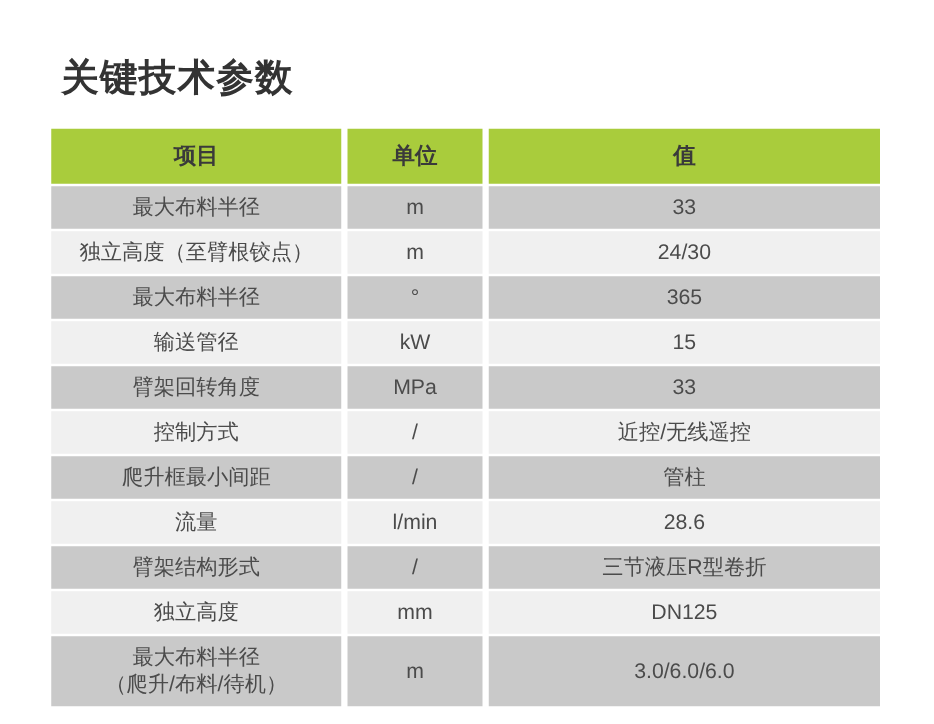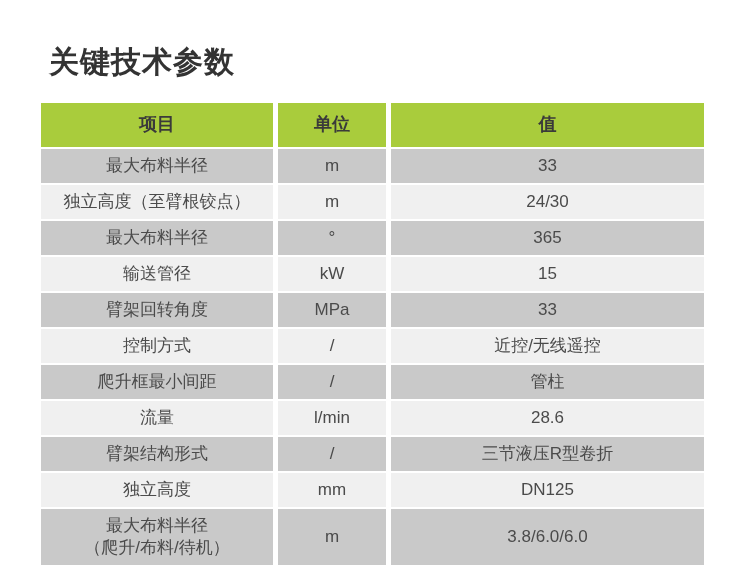--- a/index.html
+++ b/index.html
@@ -78,15 +78,15 @@
       <div class="row"><div class="cell item-cell light">独立高度（至臂根铰点）</div><div class="cell unit-cell light">m</div><div class="cell value-cell light">24/30</div></div>
       <div class="row"><div class="cell item-cell dark">最大布料半径</div><div class="cell unit-cell dark">°</div><div class="cell value-cell dark">365</div></div>
       <div class="row"><div class="cell item-cell light">输送管径</div><div class="cell unit-cell light">kW</div><div class="cell value-cell light">15</div></div>
       <div class="row"><div class="cell item-cell dark">臂架回转角度</div><div class="cell unit-cell dark">MPa</div><div class="cell value-cell dark">33</div></div>
       <div class="row"><div class="cell item-cell light">控制方式</div><div class="cell unit-cell light">/</div><div class="cell value-cell light">近控/无线遥控</div></div>
       <div class="row"><div class="cell item-cell dark">爬升框最小间距</div><div class="cell unit-cell dark">/</div><div class="cell value-cell dark">管柱</div></div>
       <div class="row"><div class="cell item-cell light">流量</div><div class="cell unit-cell light">l/min</div><div class="cell value-cell light">28.6</div></div>
       <div class="row"><div class="cell item-cell dark">臂架结构形式</div><div class="cell unit-cell dark">/</div><div class="cell value-cell dark">三节液压R型卷折</div></div>
       <div class="row"><div class="cell item-cell light">独立高度</div><div class="cell unit-cell light">mm</div><div class="cell value-cell light">DN125</div></div>
       <div class="row"><div class="cell item-cell dark tall">最大布料半径
-（爬升/布料/待机）</div><div class="cell unit-cell dark tall">m</div><div class="cell value-cell dark tall">3.8/6.0/6.0</div></div>
+（爬升/布料/待机）</div><div class="cell unit-cell dark tall">m</div><div class="cell value-cell dark tall">3.0/6.0/6.0</div></div>
     </div>
 </div>
 
 </body></html>

